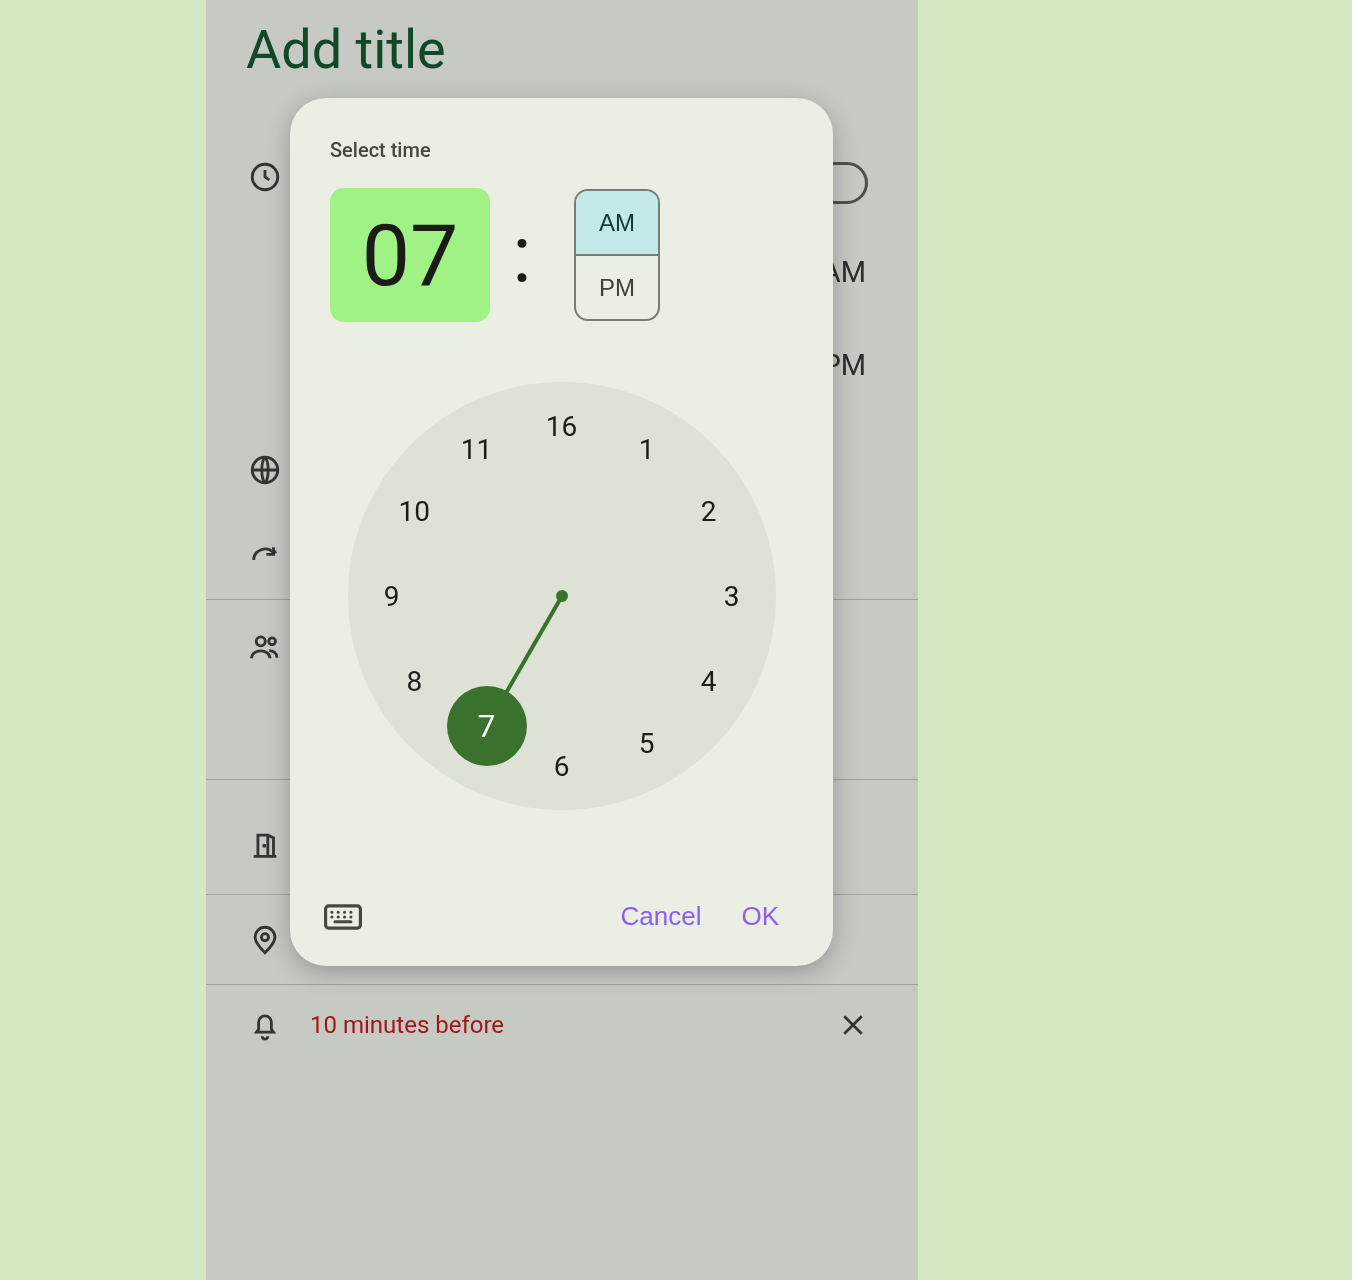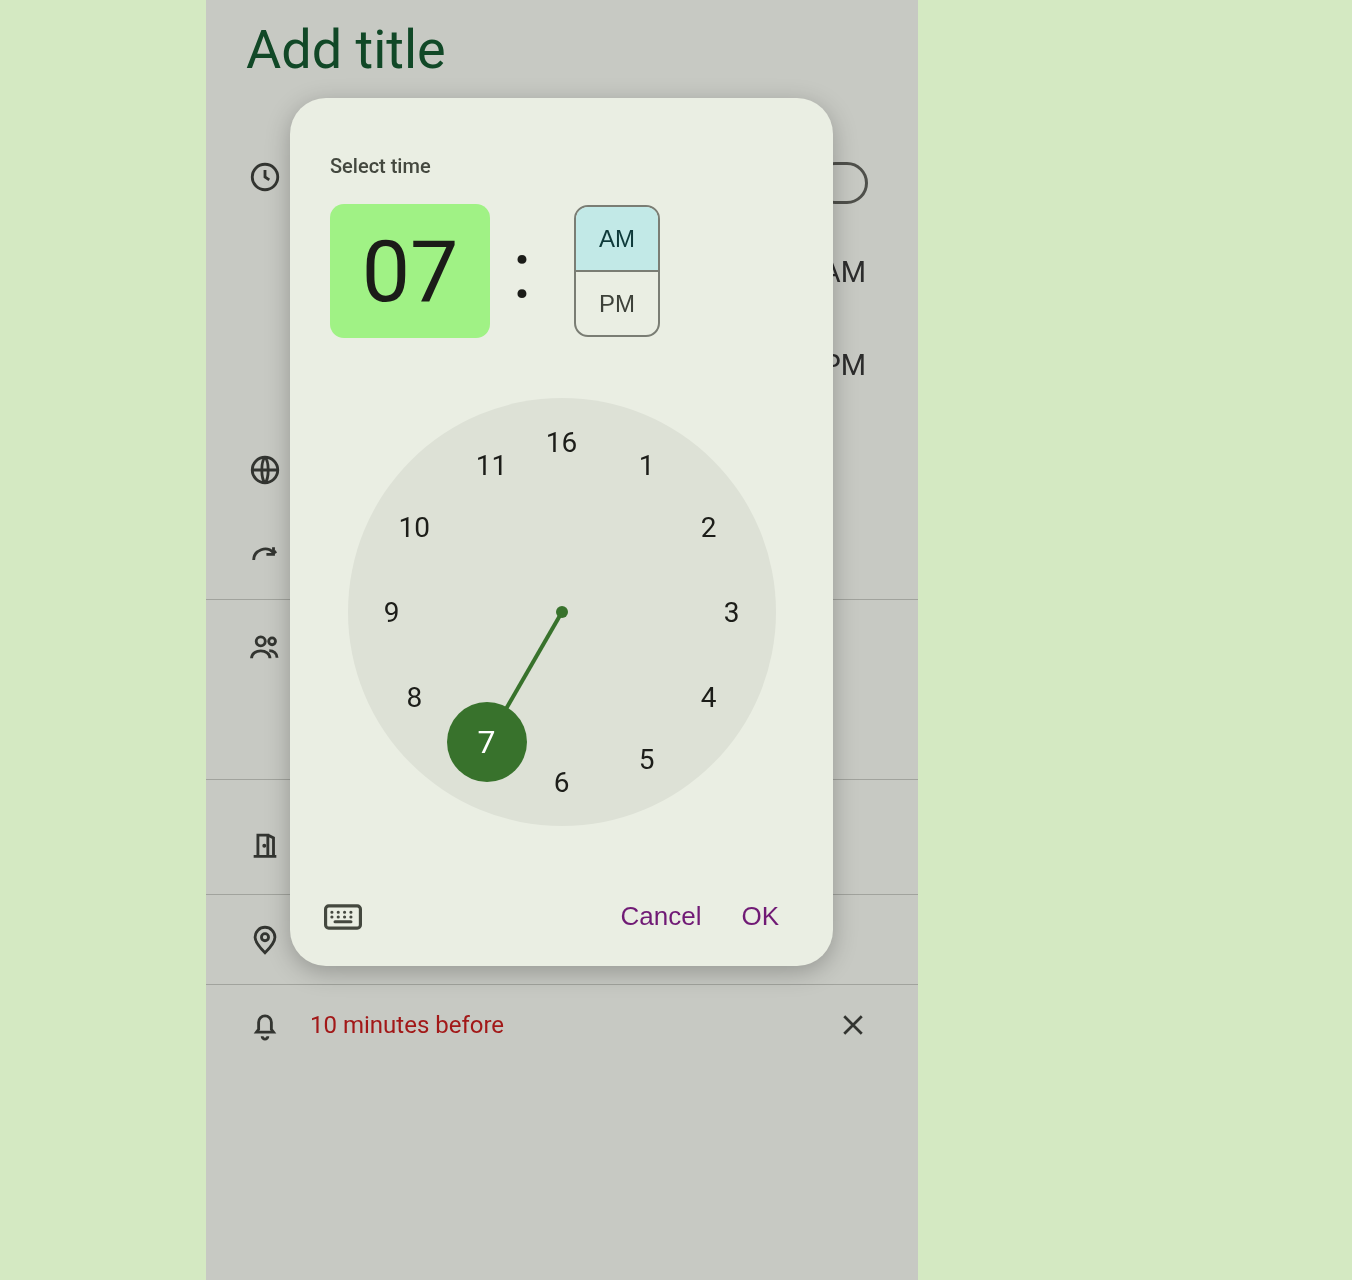--- a/index.html
+++ b/index.html
@@ -68,21 +68,21 @@
   .time-right-2 { position:absolute; right:52px; top:348px; font-size:29px; color:#333;}
 
   
   .dialog {
     position: absolute;
     left: 290px; top: 98px;
     width: 543px; height: 868px;
     background: #eaeee3;
     border-radius: 36px;
     box-shadow: 0 6px 24px rgba(0,0,0,0.25);
-    padding: 56px 40px 30px 40px;
+    padding: 40px 40px 30px 40px;
   }
   .dlg-title {
     font-size: 20px; font-weight: 500; color: #44483f;
     margin-bottom: 26px;
   }
 
   .time-row {
     display: flex; align-items: center; justify-content: flex-start;
     gap: 12px;
   }
@@ -150,21 +150,21 @@
   .dlg-actions {
     position: absolute; left:0; right:0; bottom:26px;
     display:flex; align-items:center;
     padding: 0 34px;
   }
   .kbd-icon { width:38px; height:30px; }
   .kbd-icon svg { width:100%; height:100%; fill:none; stroke:#44483f; stroke-width:2;}
   .dlg-actions .spacer { flex:1; }
   .dlg-btn {
     background:none; border:none; font-size:26px; font-weight:500;
-    color:#701a75; padding:8px 20px; cursor:pointer;text-align:right;
+    color:#8b5cf6; padding:8px 20px; cursor:pointer;text-align:right;
   }
 </style>
 </head>
 <body>
 
 <div class="phone">
 
   <div class="bg-title">Add title</div>
 
   <div class="bg-row row-time">
@@ -265,21 +265,21 @@
   <div class="hnum" style="left: 214px; top: 44px;">16</div>
       <div class="hnum" style="left: 299px; top: 66.7757px;">1</div>
       <div class="hnum" style="left: 361.224px; top: 129px;">2</div>
       <div class="hnum" style="left: 384px; top: 214px;">3</div>
       <div class="hnum" style="left: 361.224px; top: 299px;">4</div>
       <div class="hnum" style="left: 299px; top: 361.224px;">5</div>
       <div class="hnum" style="left: 214px; top: 384px;">6</div>
       <div class="hnum" style="left: 66.7757px; top: 299px;">8</div>
       <div class="hnum" style="left: 44px; top: 214px;">9</div>
       <div class="hnum" style="left: 66.7757px; top: 129px;">10</div>
-      <div class="hnum" style="left: 144px; top: 66.7757px;">11</div>
+      <div class="hnum" style="left: 129px; top: 66.7757px;">11</div>
     </div>
 
   <div class="dlg-actions">
     <span class="kbd-icon">
       <svg viewBox="0 0 24 16">
           <rect x="1" y="1" width="22" height="14" rx="2"></rect>
         <path d="M5 5h0M9 5h0M13 5h0M17 5h0M5 8h0M9 8h0M13 8h0M17 8h0M7 11h10" stroke-linecap="round"></path>
       </svg>
     </span>
     <span class="spacer"></span>

